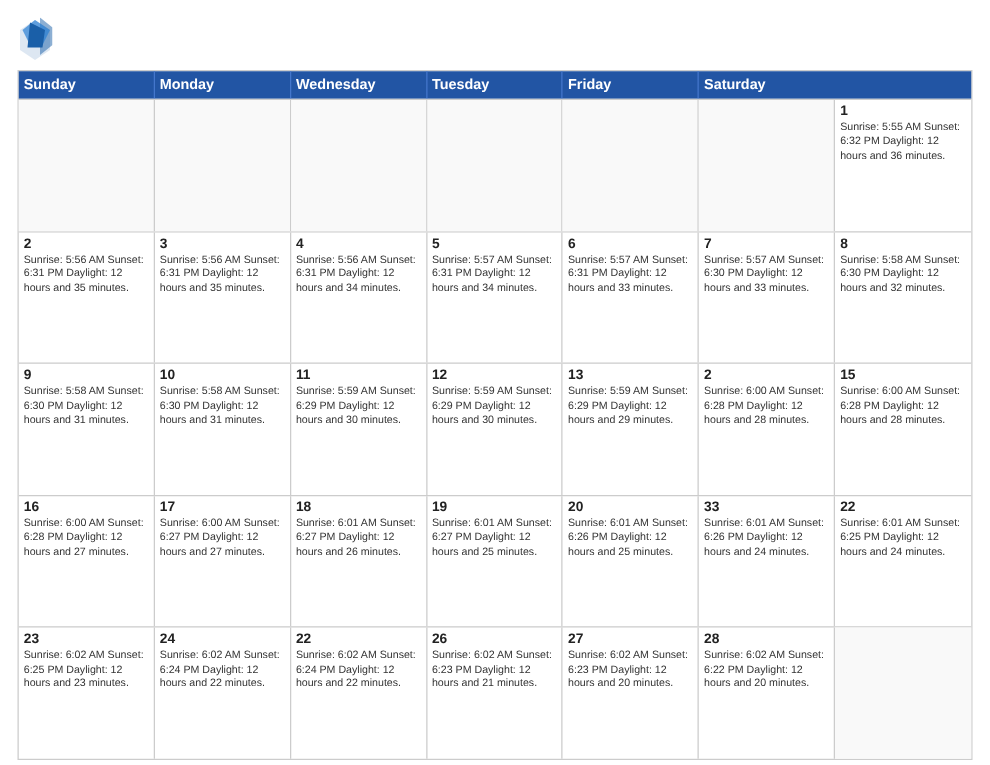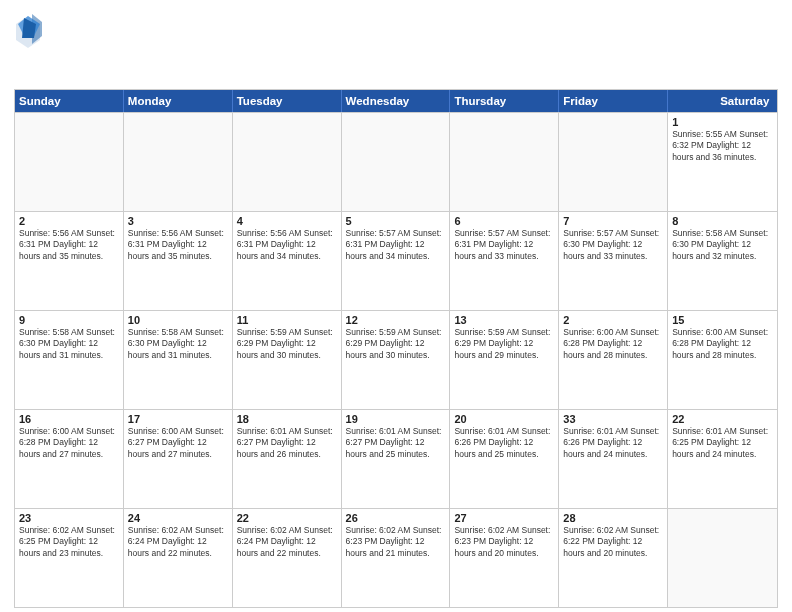--- a/index.html
+++ b/index.html
@@ -9,21 +9,20 @@
       width: 792px;
       height: 612px;
       overflow: hidden;
     }
     .page {
       width: 792px;
       height: 612px;
       padding: 10px 14px 4px 14px;
       display: flex;
       flex-direction: column;
-      gap: 33px;
     }
     .header {
       display: flex;
       align-items: flex-start;
       justify-content: space-between;
       margin-bottom: 6px;
     }
     .logo {
       display: flex;
       align-items: center;
@@ -63,21 +62,21 @@
       background: #2255a4;
     }
     .cal-header-cell {
       color: #fff;
       font-size: 11.5px;
       font-weight: bold;
       padding: 5px 4px;
       text-align: left;
       border-right: 1px solid #4477cc;
     }
-    .cal-header-cell:last-child { border-right: none; margin-left: 48px; }
+    .cal-header-cell:last-child { border-right: none; }
     .cal-body {
       flex: 1;
       display: flex;
       flex-direction: column;
     }
     .cal-week {
       display: grid;
       grid-template-columns: repeat(7, 1fr);
       flex: 1;
       border-top: 1px solid #ccc;
@@ -125,23 +124,22 @@
     <div class="title-block">
       <div class="month-title"></div>
       <div class="location"></div>
     </div>
   </div>
 
   <div class="calendar">
     <div class="cal-header">
     <div class="cal-header-cell">Sunday</div>
         <div class="cal-header-cell">Monday</div>
+        <div class="cal-header-cell">Wednesday</div>
         <div class="cal-header-cell">Tuesday</div>
-        <div class="cal-header-cell">Wednesday</div>
-        <div class="cal-header-cell">Thursday</div>
         <div class="cal-header-cell">Friday</div>
         <div class="cal-header-cell">Saturday</div>
       </div>
     <div class="cal-body">
     <div class="cal-week">
           <div class="cal-cell empty"></div>
           <div class="cal-cell empty"></div>
           <div class="cal-cell empty"></div>
           <div class="cal-cell empty"></div>
           <div class="cal-cell empty"></div>

